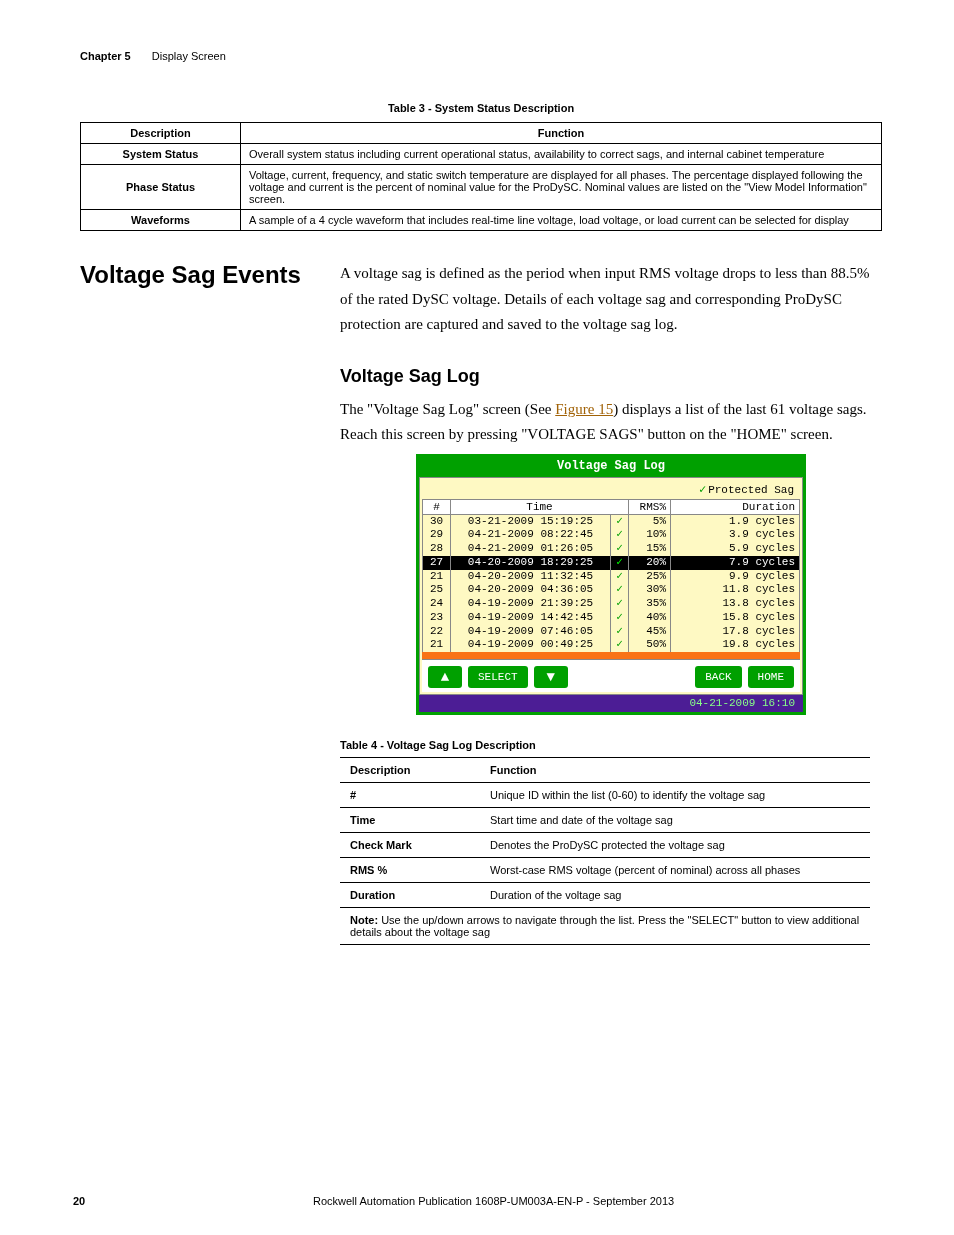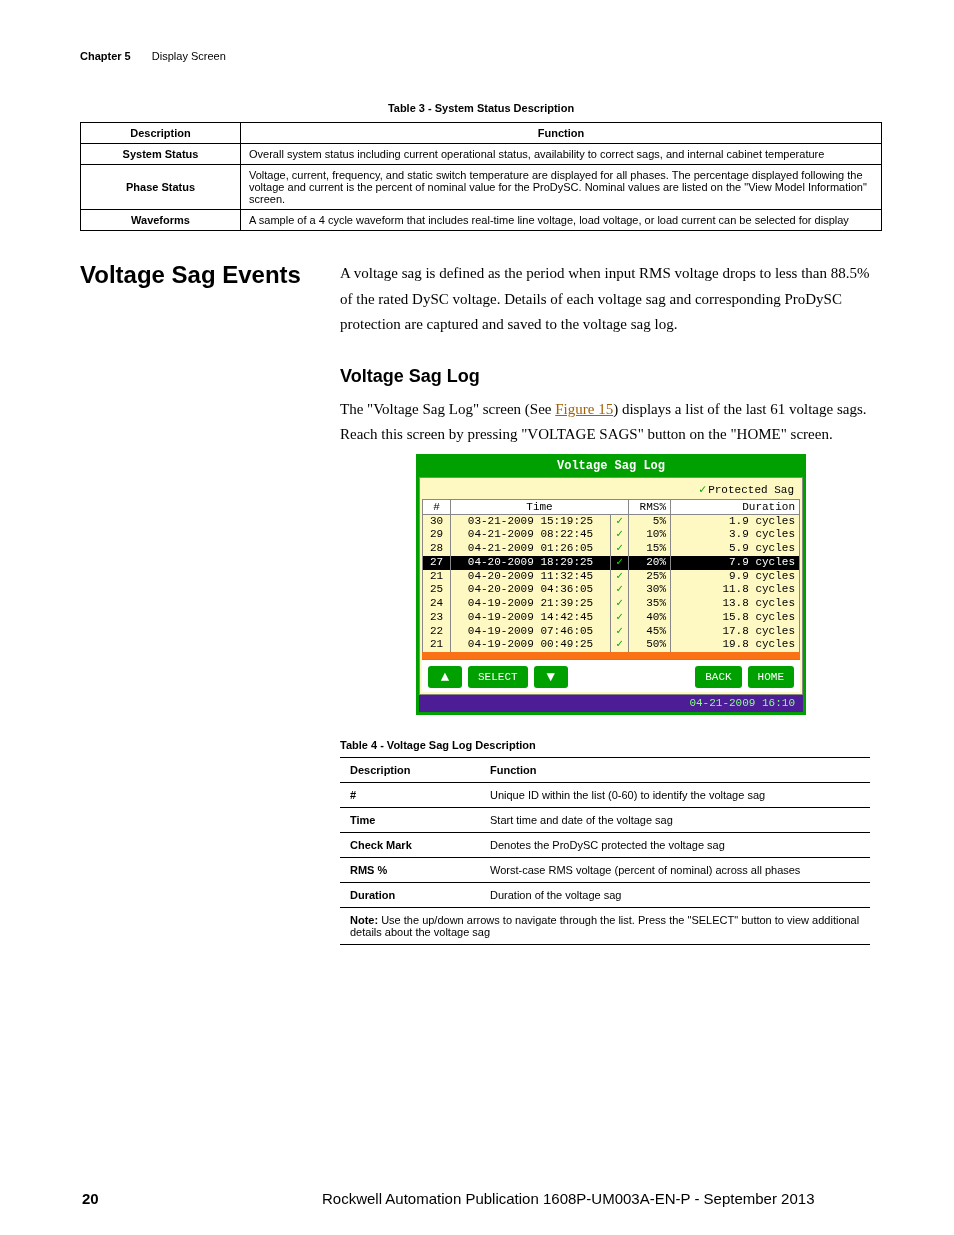--- a/index.html
+++ b/index.html
@@ -172,24 +172,24 @@
   }
   table.t4 th { font-weight: bold; }
   table.t4 .d1 { width:140px; font-weight:bold; }
   table.t4 tr.note td { font-size:11px; }
   table.t4 tr.note b { font-weight:bold; }
 
   
   .page-footer {
     position:absolute;
     bottom: 28px;
-    left: 82px;
+    left: 73px;
     right: 72px;
     font-family: Arial, Helvetica, sans-serif;
-    font-size: 15px;
+    font-size: 11px;
     display:flex;
   }
   .page-footer .pn { font-weight:bold; width:240px;}
   .page-footer .pub { flex:1; text-align:left;}
 </style>
 </head>
 <body>
 
 <div class="page-header">
   <b class="chap">Chapter 5</b>

